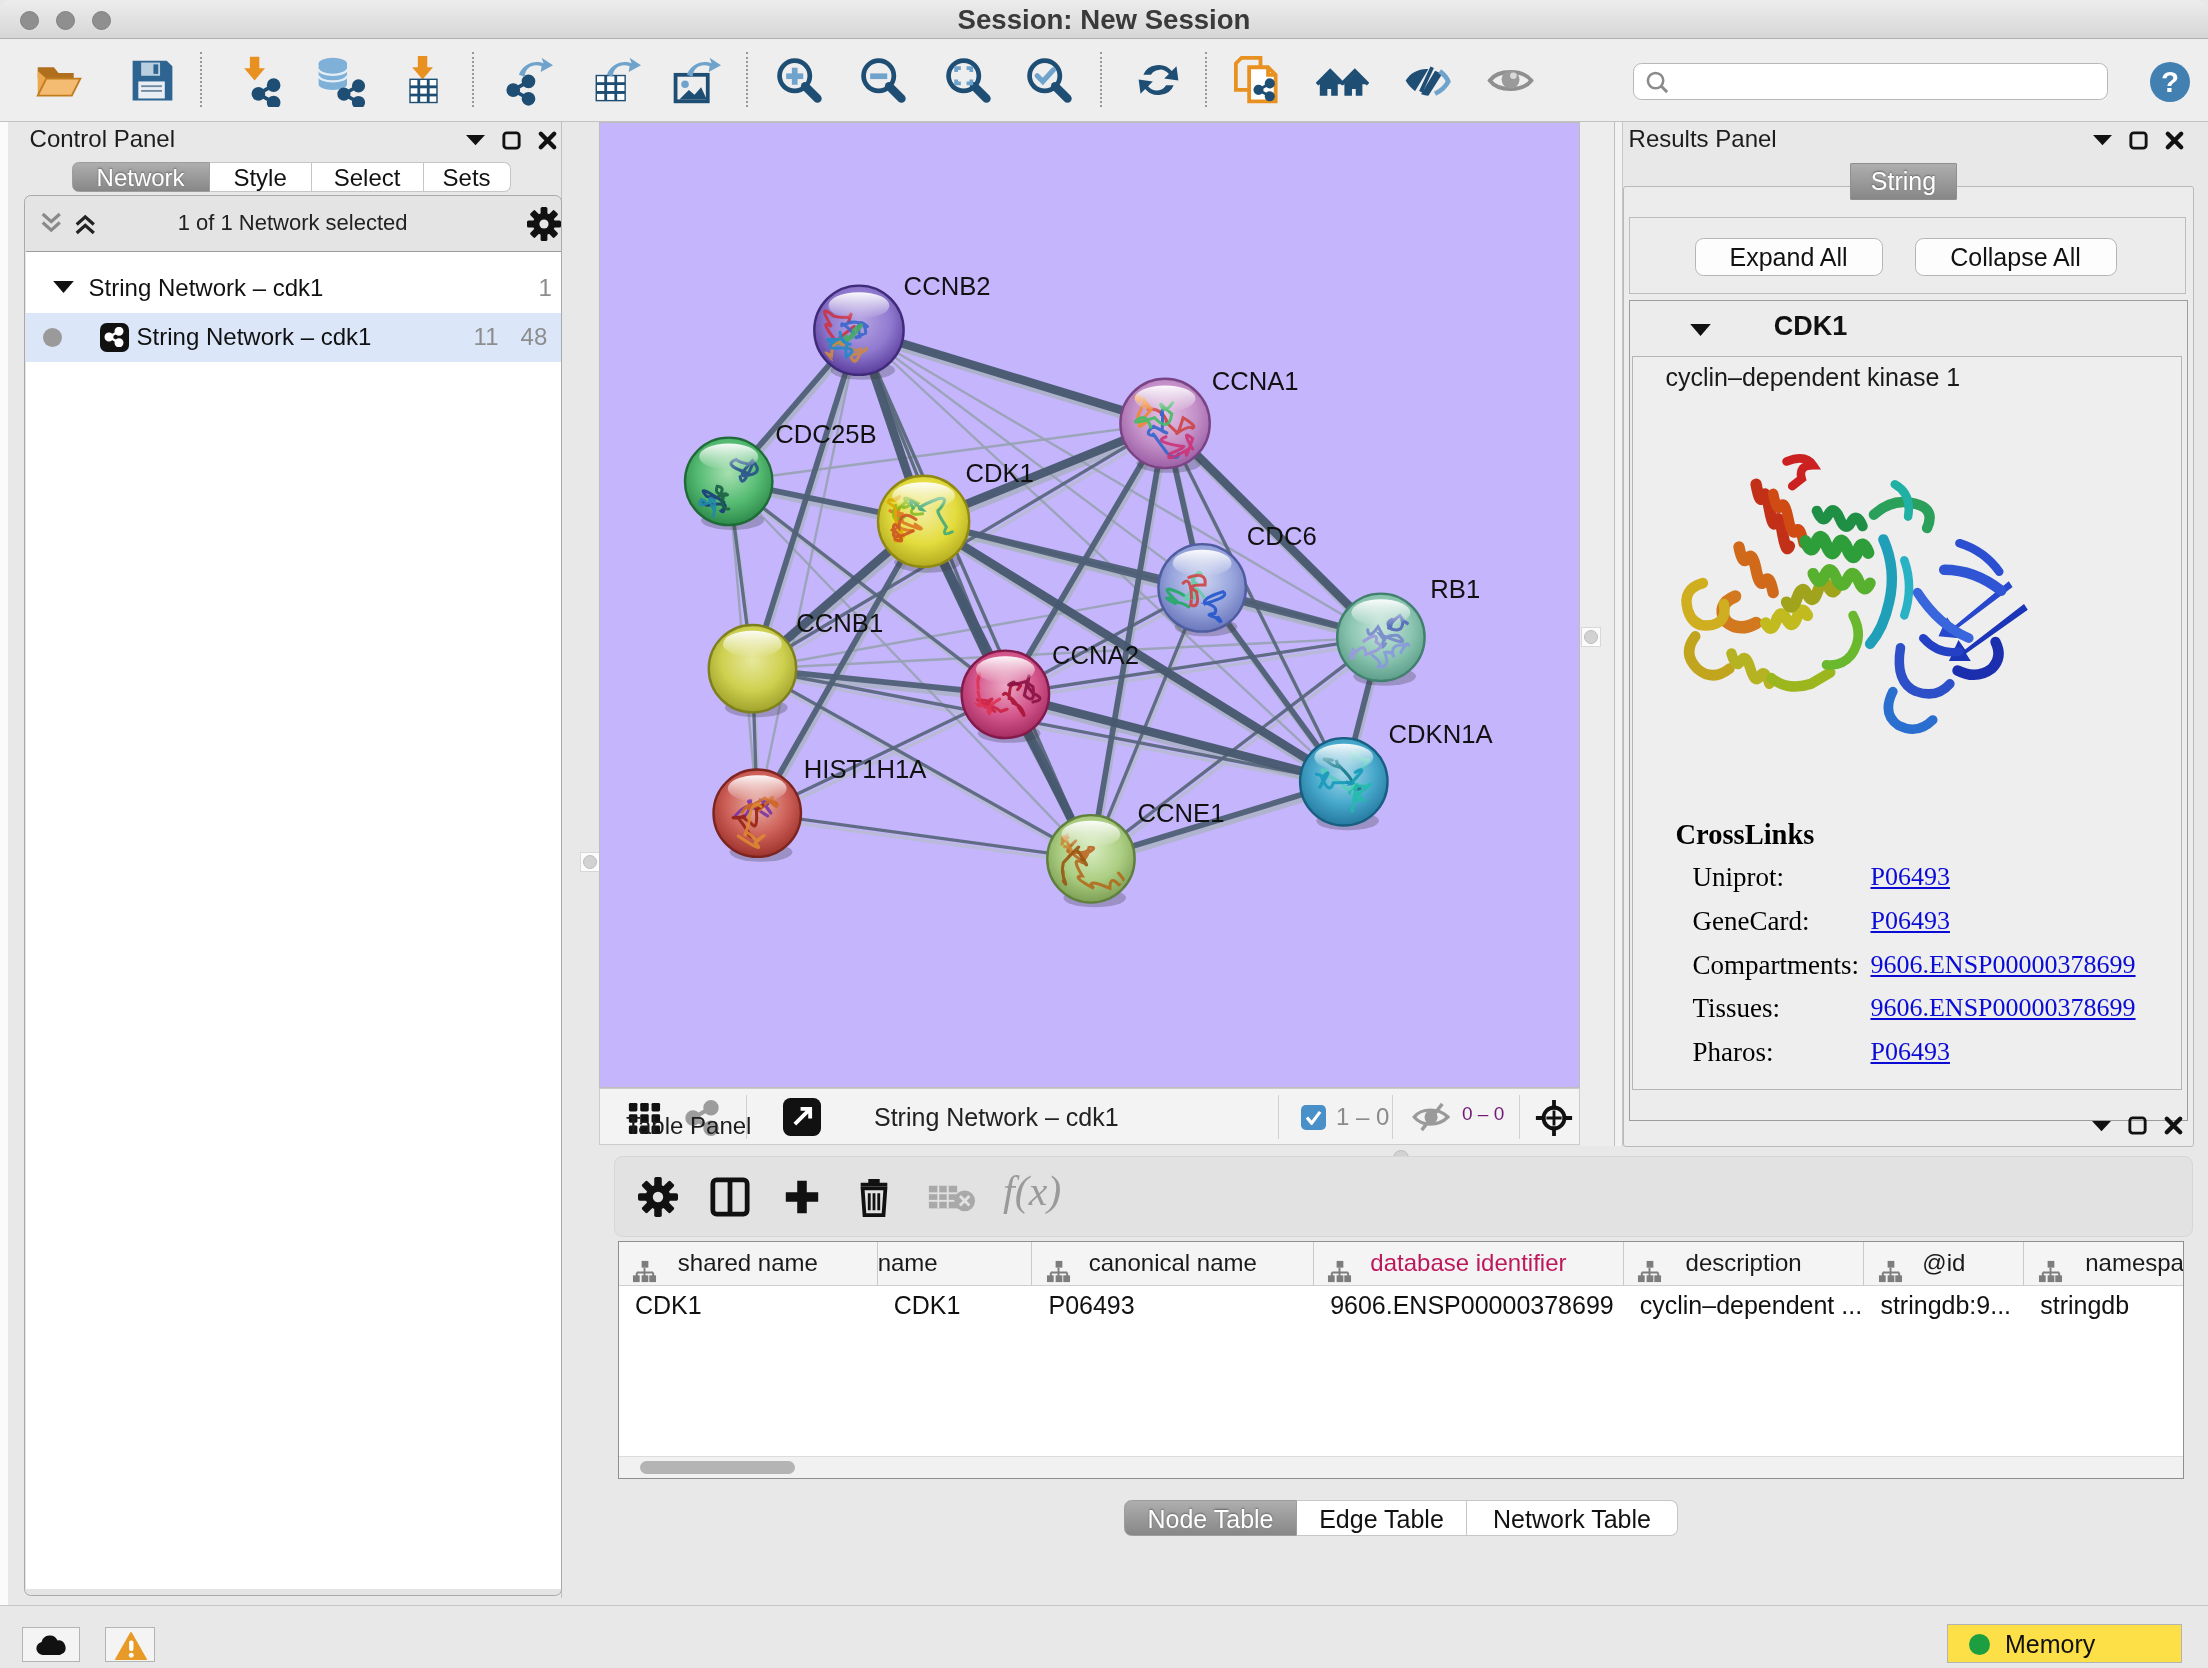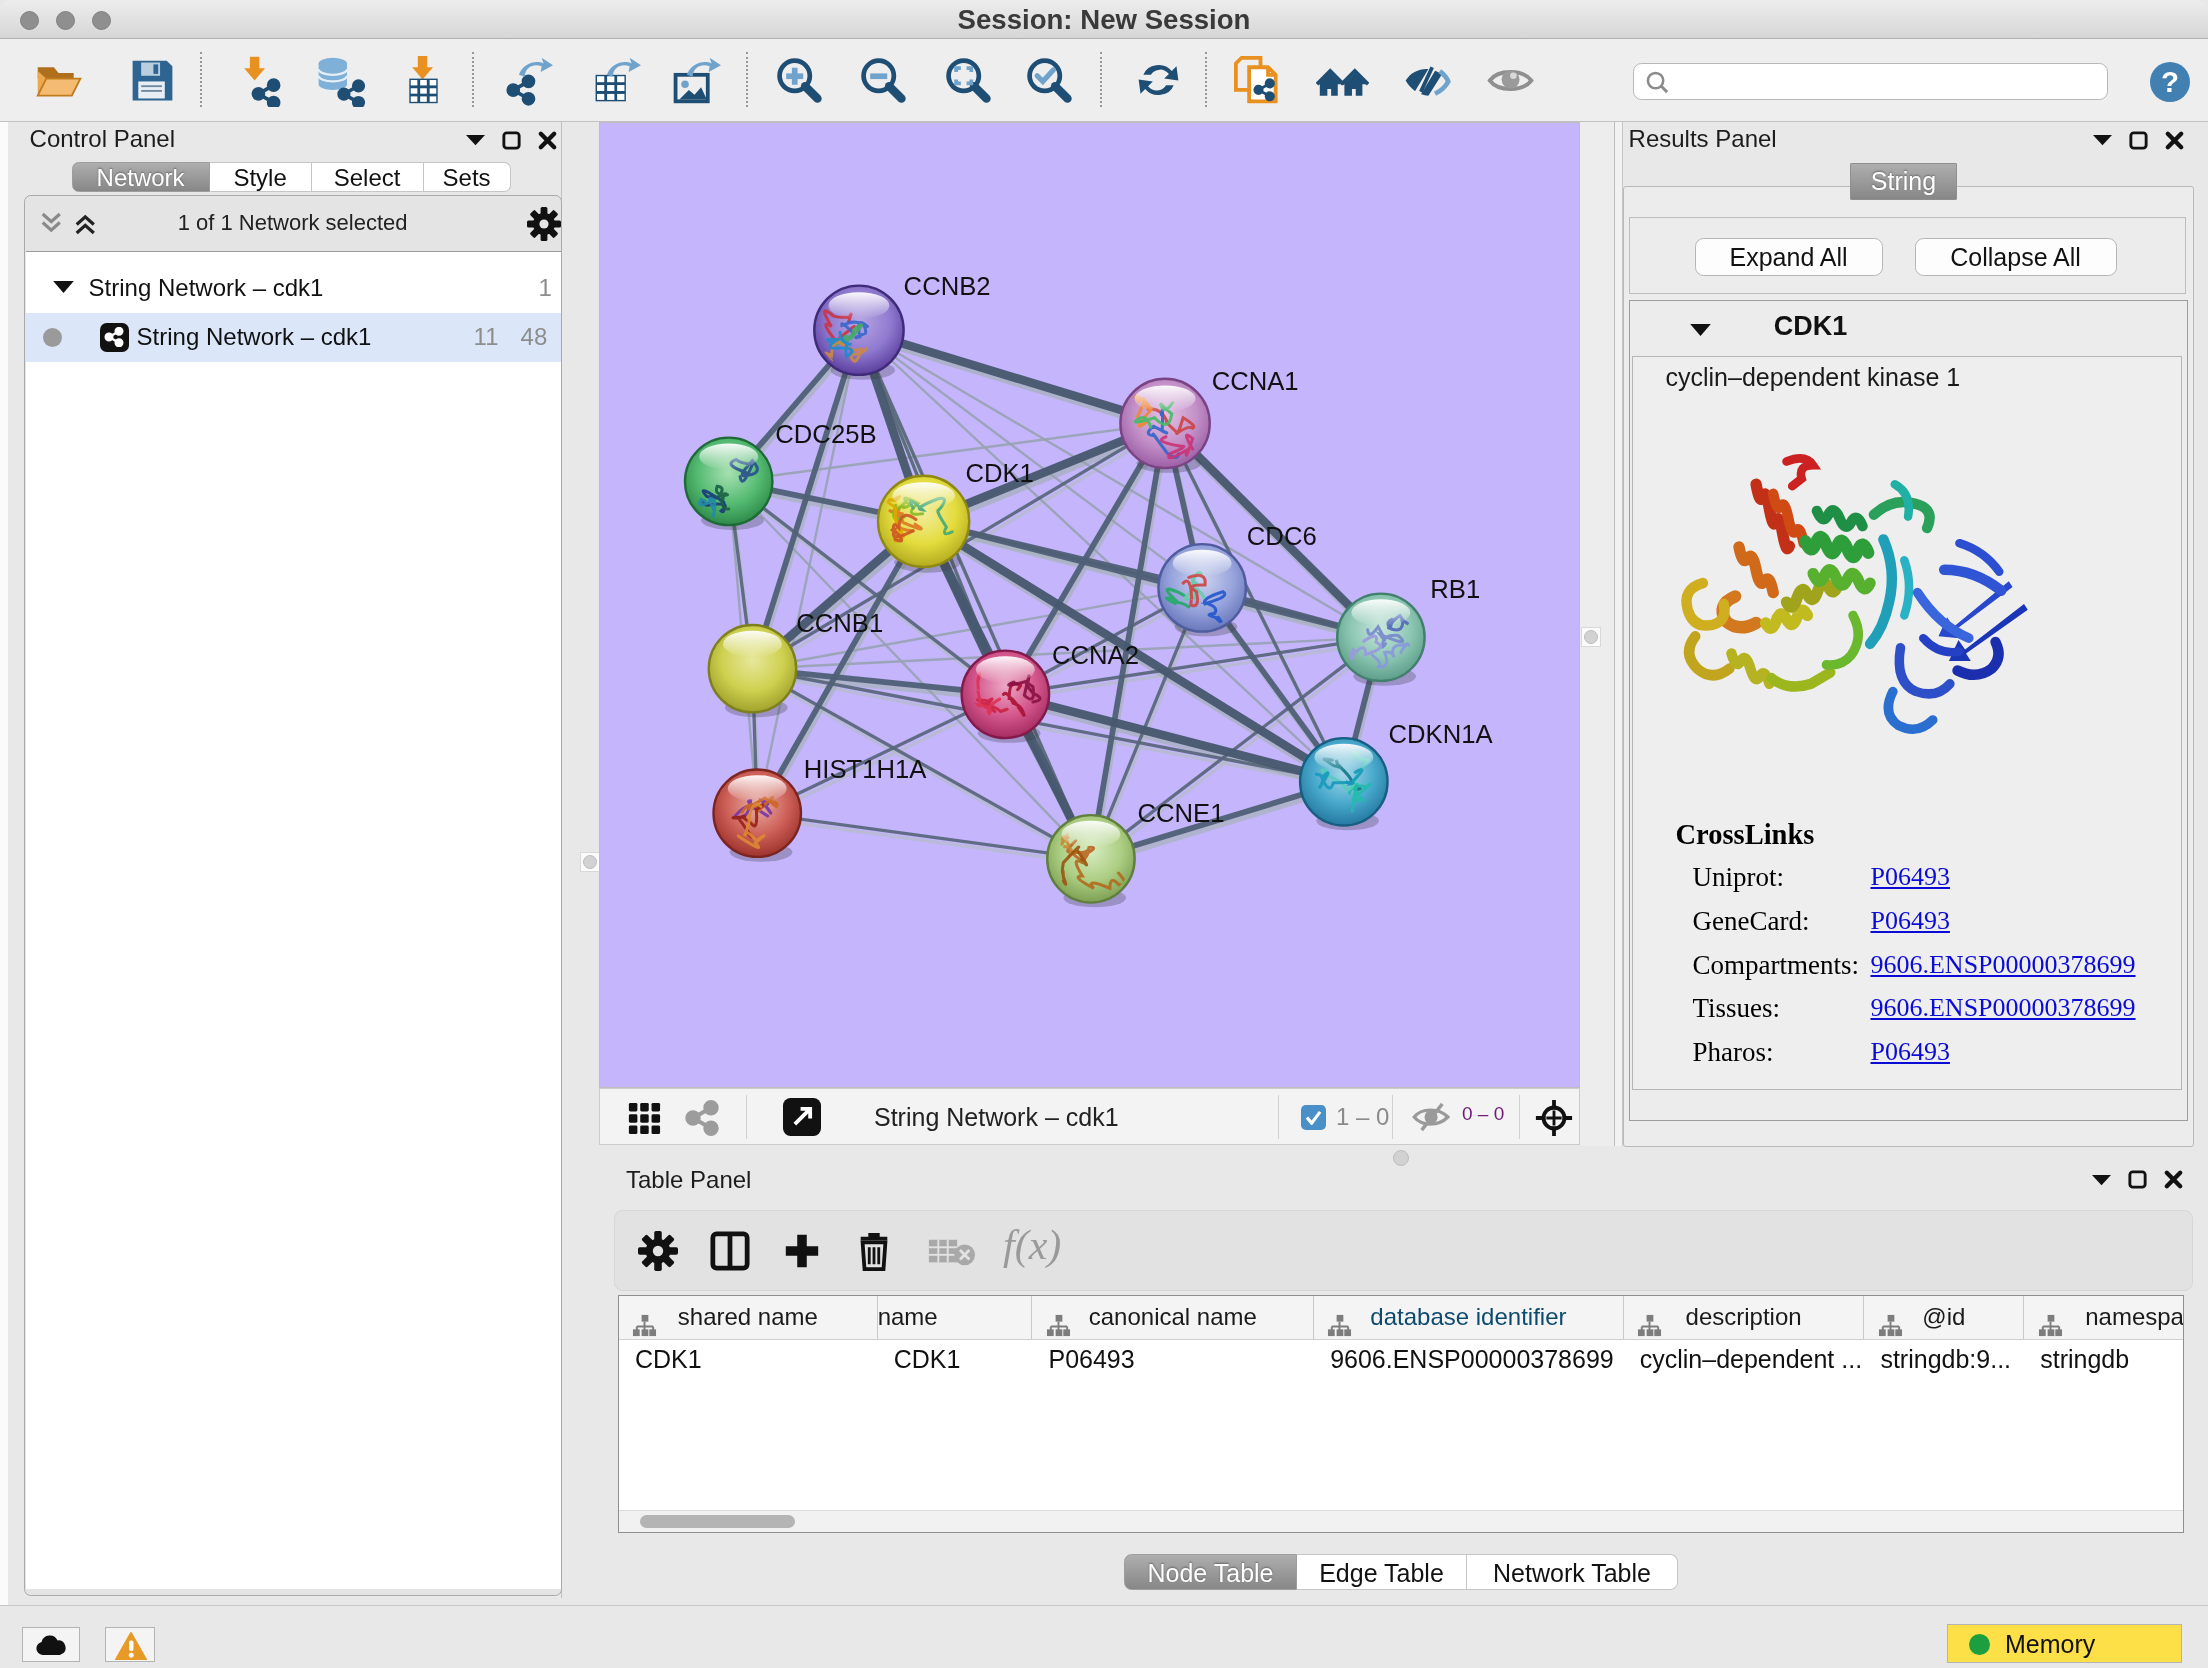--- a/index.html
+++ b/index.html
@@ -678,21 +678,21 @@
           <div class="seriff abs" style="left:237px;top:549px;font-size:26px"><a class="lnk">P06493</a></div>
           <div class="seriff abs" style="left:59px;top:593px;font-size:27px;color:#000">Compartments:</div>
           <div class="seriff abs" style="left:237px;top:593px;font-size:26px"><a class="lnk">9606.ENSP00000378699</a></div>
           <div class="seriff abs" style="left:59px;top:636px;font-size:27px;color:#000">Tissues:</div>
           <div class="seriff abs" style="left:237px;top:636px;font-size:26px"><a class="lnk">9606.ENSP00000378699</a></div>
           <div class="seriff abs" style="left:59px;top:680px;font-size:27px;color:#000">Pharos:</div>
           <div class="seriff abs" style="left:237px;top:680px;font-size:26px"><a class="lnk">P06493</a></div>
         </div>
       </div>
 </div>
-<div id="tp" class="abs" style="left:599px;top:1158px;width:1609px;height:446px">
+<div id="tp" class="abs" style="left:599px;top:1104px;width:1609px;height:446px">
 <div class="panel-title abs" style="left:27px;top:7.6px">Table Panel</div>
 <div class="phicons" style="left:1492px;top:11.4px">
         <svg width="21" height="13.3" viewBox="0 0 22 14">
           <path d="M1 2 h20 l-10 11 z" fill="#111"></path>
         </svg>
         <svg width="21" height="21" viewBox="0 0 22 22">
           <rect x="3" y="3" width="16" height="16" rx="3" fill="none" stroke="#111" stroke-width="3"></rect>
         </svg>
         <svg width="21" height="21" viewBox="0 0 22 22">
           <path d="M4 4 L18 18 M18 4 L4 18" stroke="#111" stroke-width="4.6" stroke-linecap="round"></path>
@@ -746,21 +746,21 @@
                 <rect x="18" y="17" width="7" height="7" fill="#7d7d7d"></rect>
               </svg></span>shared name</div>
           <div style="width:155px;border-right:1px solid #c9c9c9;box-sizing:border-box;position:relative;text-align:left;font-size:24px;color:#1a1a1a;line-height:42px;overflow:hidden;white-space:nowrap"><span style="position:absolute;left:13.3px;top:8.6px"></span>name</div>
           <div style="width:282px;border-right:1px solid #c9c9c9;box-sizing:border-box;position:relative;text-align:center;font-size:24px;color:#1a1a1a;line-height:42px;overflow:hidden;white-space:nowrap"><span style="position:absolute;left:13.3px;top:8.6px"><svg style="vertical-align:-4.8px" width="25" height="25" viewBox="0 0 26 26">
                 <rect x="10" y="2" width="7" height="7" fill="#7d7d7d"></rect>
                 <path d="M13 9 v5 M5 14 h17 M5 14 v4 M13 14 v4 M22 14 v4" stroke="#7d7d7d" stroke-width="2" fill="none"></path>
                 <rect x="1" y="17" width="7" height="7" fill="#7d7d7d"></rect>
                 <rect x="10" y="17" width="7" height="7" fill="#7d7d7d"></rect>
                 <rect x="18" y="17" width="7" height="7" fill="#7d7d7d"></rect>
               </svg></span>canonical name</div>
-          <div style="width:310px;border-right:1px solid #c9c9c9;box-sizing:border-box;position:relative;text-align:center;font-size:24px;color:#0c4a6e;line-height:42px;overflow:hidden;white-space:nowrap"><span style="position:absolute;left:13.3px;top:8.6px"><svg style="vertical-align:-4.8px" width="25" height="25" viewBox="0 0 26 26">
+          <div style="width:310px;border-right:1px solid #c9c9c9;box-sizing:border-box;position:relative;text-align:center;font-size:24px;color:#be185d;line-height:42px;overflow:hidden;white-space:nowrap"><span style="position:absolute;left:13.3px;top:8.6px"><svg style="vertical-align:-4.8px" width="25" height="25" viewBox="0 0 26 26">
                 <rect x="10" y="2" width="7" height="7" fill="#7d7d7d"></rect>
                 <path d="M13 9 v5 M5 14 h17 M5 14 v4 M13 14 v4 M22 14 v4" stroke="#7d7d7d" stroke-width="2" fill="none"></path>
                 <rect x="1" y="17" width="7" height="7" fill="#7d7d7d"></rect>
                 <rect x="10" y="17" width="7" height="7" fill="#7d7d7d"></rect>
                 <rect x="18" y="17" width="7" height="7" fill="#7d7d7d"></rect>
               </svg></span>database identifier</div>
           <div style="width:241px;border-right:1px solid #c9c9c9;box-sizing:border-box;position:relative;text-align:center;font-size:24px;color:#1a1a1a;line-height:42px;overflow:hidden;white-space:nowrap"><span style="position:absolute;left:13.3px;top:8.6px"><svg style="vertical-align:-4.8px" width="25" height="25" viewBox="0 0 26 26">
                 <rect x="10" y="2" width="7" height="7" fill="#7d7d7d"></rect>
                 <path d="M13 9 v5 M5 14 h17 M5 14 v4 M13 14 v4 M22 14 v4" stroke="#7d7d7d" stroke-width="2" fill="none"></path>
                 <rect x="1" y="17" width="7" height="7" fill="#7d7d7d"></rect>

